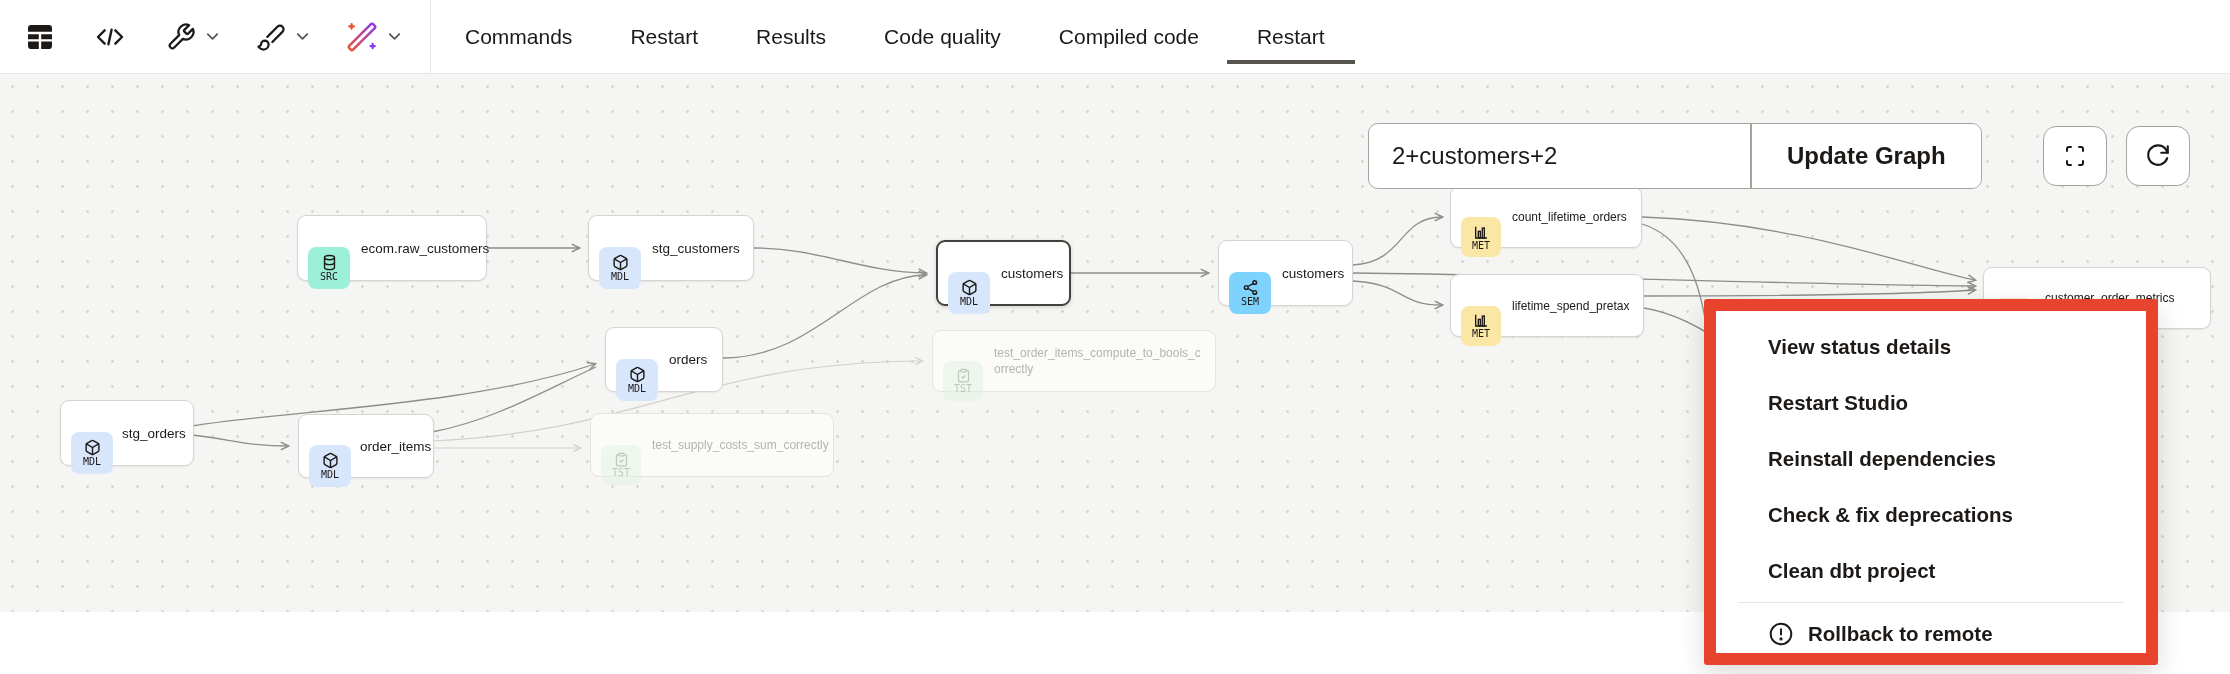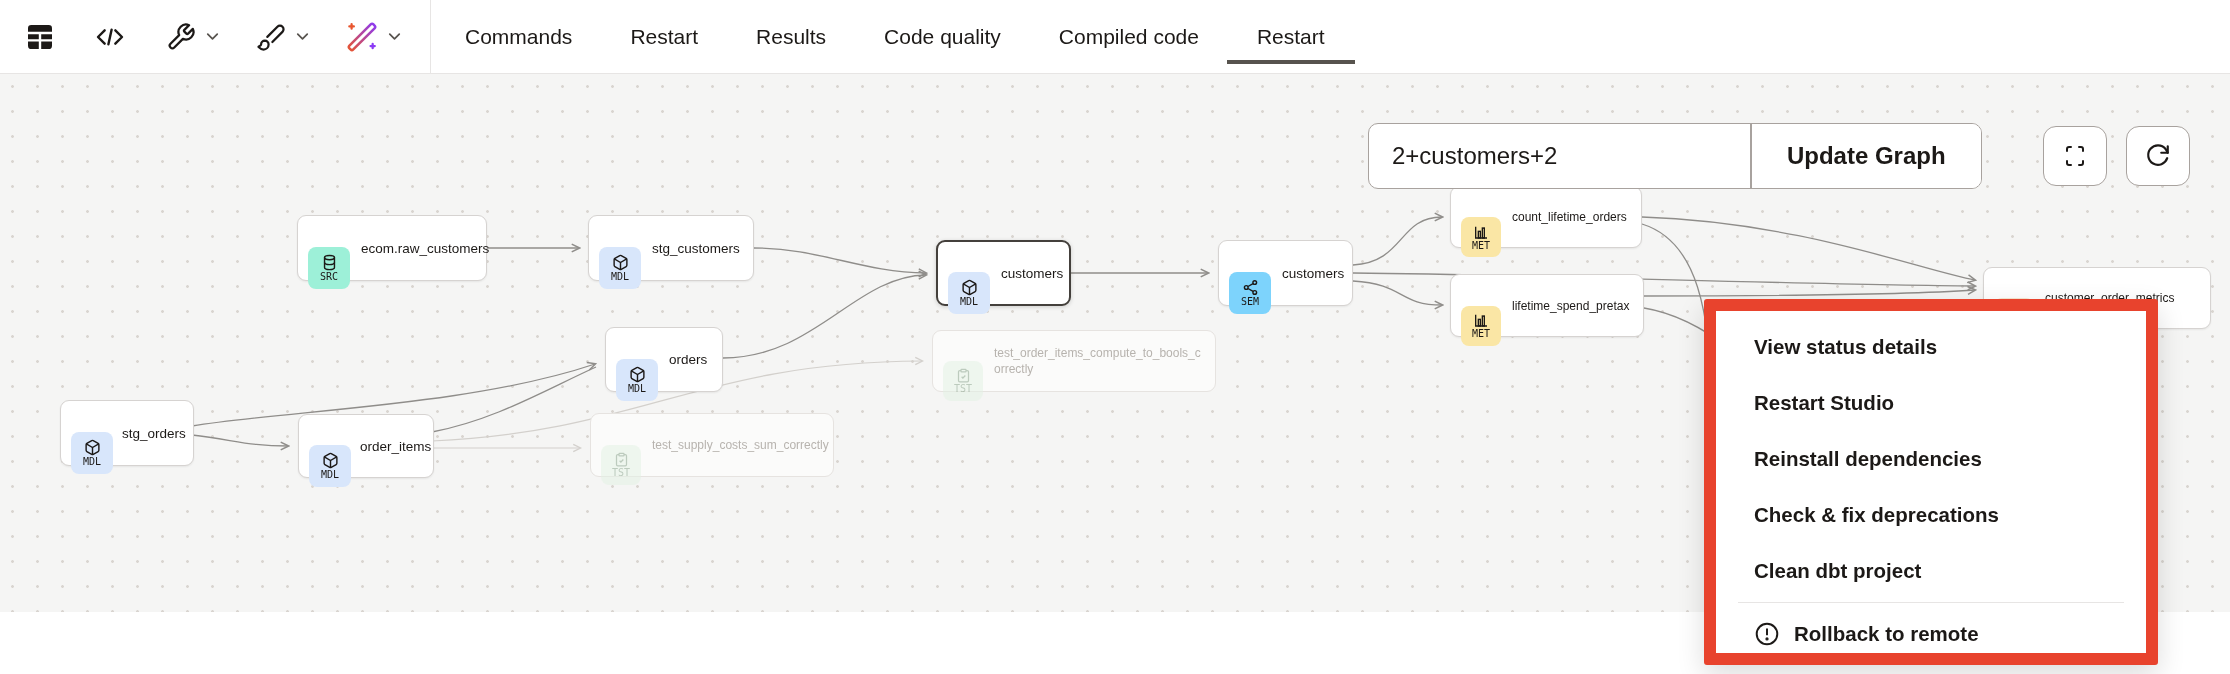--- a/index.html
+++ b/index.html
@@ -52,21 +52,21 @@
   .update-btn { flex: 1; border: none; background: #fff; font-family: inherit;
     font-size: 24px; font-weight: 600; color: #1c1917; cursor: pointer; }
   .sq-btn { position: absolute; top: 126px; width: 64px; height: 60px; background: #fff;
     border: 1.5px solid #a8a29e; border-radius: 13px; display: flex; align-items: center;
     justify-content: center; color: #1c1917; z-index: 5; cursor: pointer; }
 
   
   .context-menu { position: absolute; left: 1704px; top: 299px; width: 454px; height: 366px;
     background: #fff; border: 12px solid #e8432d; border-radius: 3px; z-index: 10;
     box-shadow: 0 10px 28px rgba(0,0,0,.14); padding-top: 8px; }
-  .menu-item { height: 56px; display: flex; align-items: center; padding: 0 38px;
+  .menu-item { height: 56px; display: flex; align-items: center; padding: 0 52px;
     font-size: 20.5px; font-weight: 600; color: #1c1917; cursor: pointer; }
   .menu-divider { height: 1px; background: #e7e5e4; margin: 3px 22px; }
   .menu-item.danger { gap: 14px; }
 
   
   .command-bar { position: absolute; left: 0; top: 612px; width: 2230px; height: 62px;
     background: #fff; border-top: 1px solid #d6d3d1; z-index: 4; }
   .command-input { position: absolute; left: 30px; top: 0; height: 100%; width: 1300px;
     border: none; outline: none; background: transparent; font-family: inherit;
     font-size: 22.5px; color: #1c1917; }

